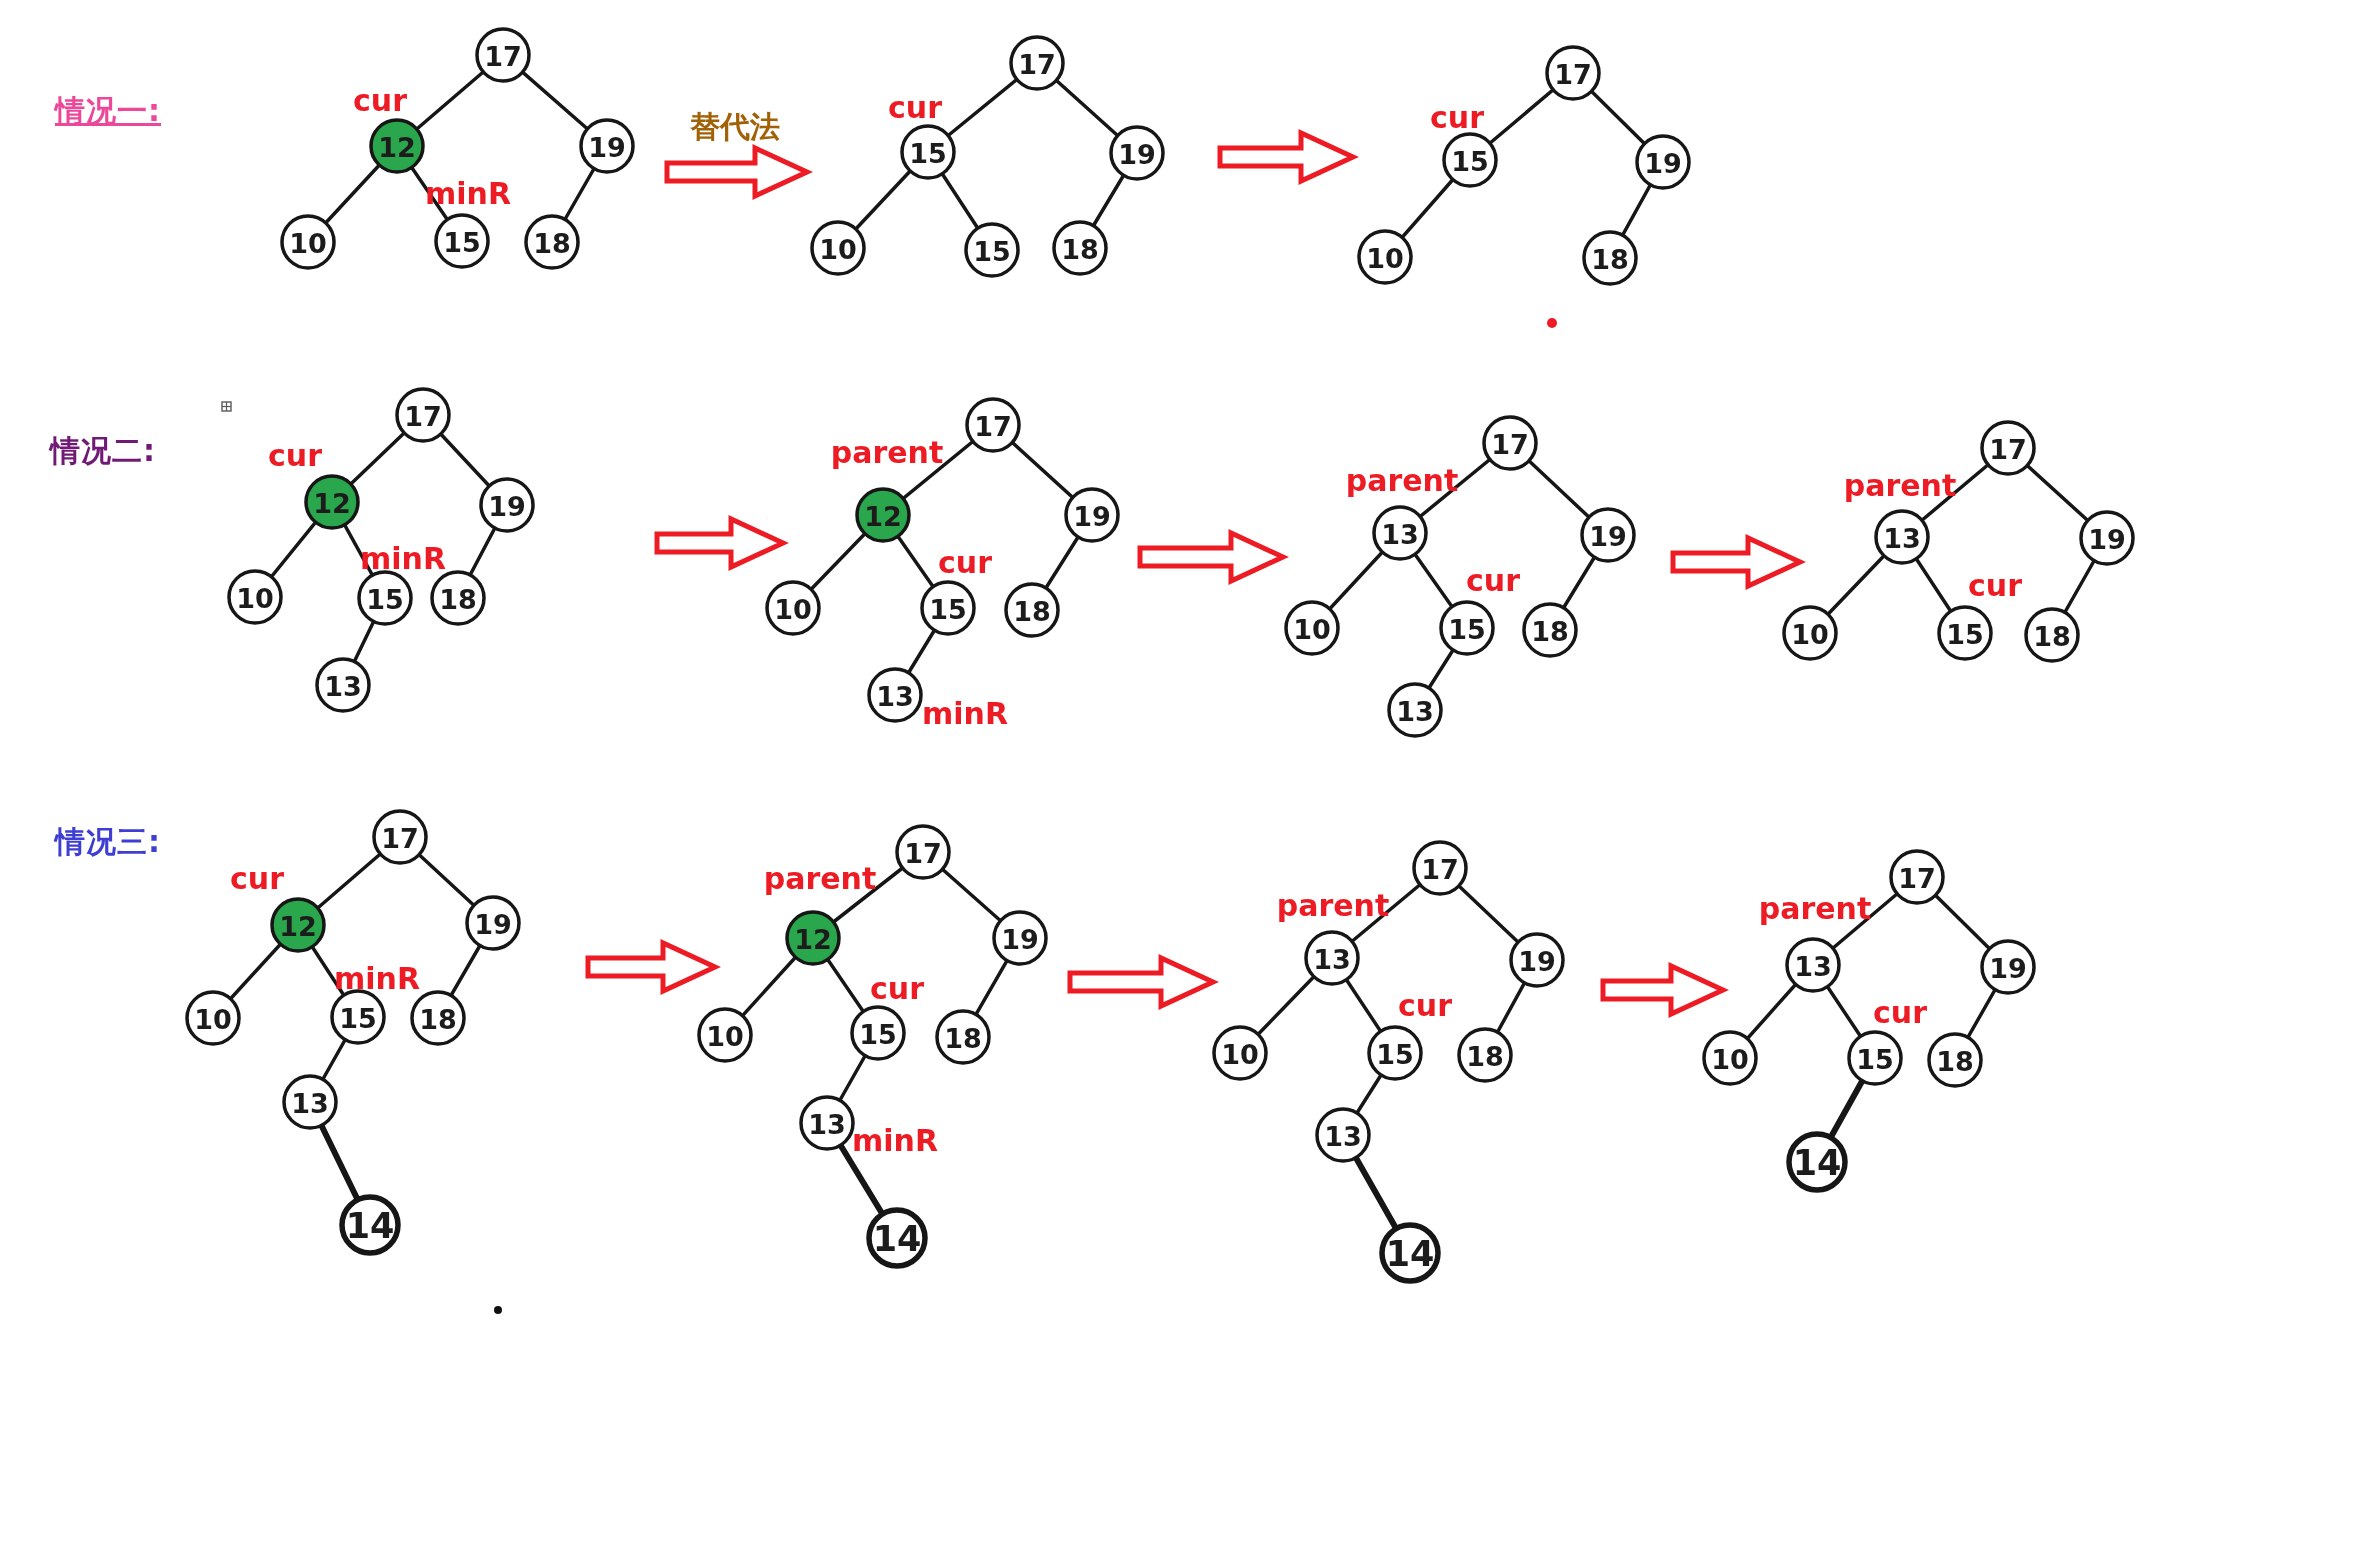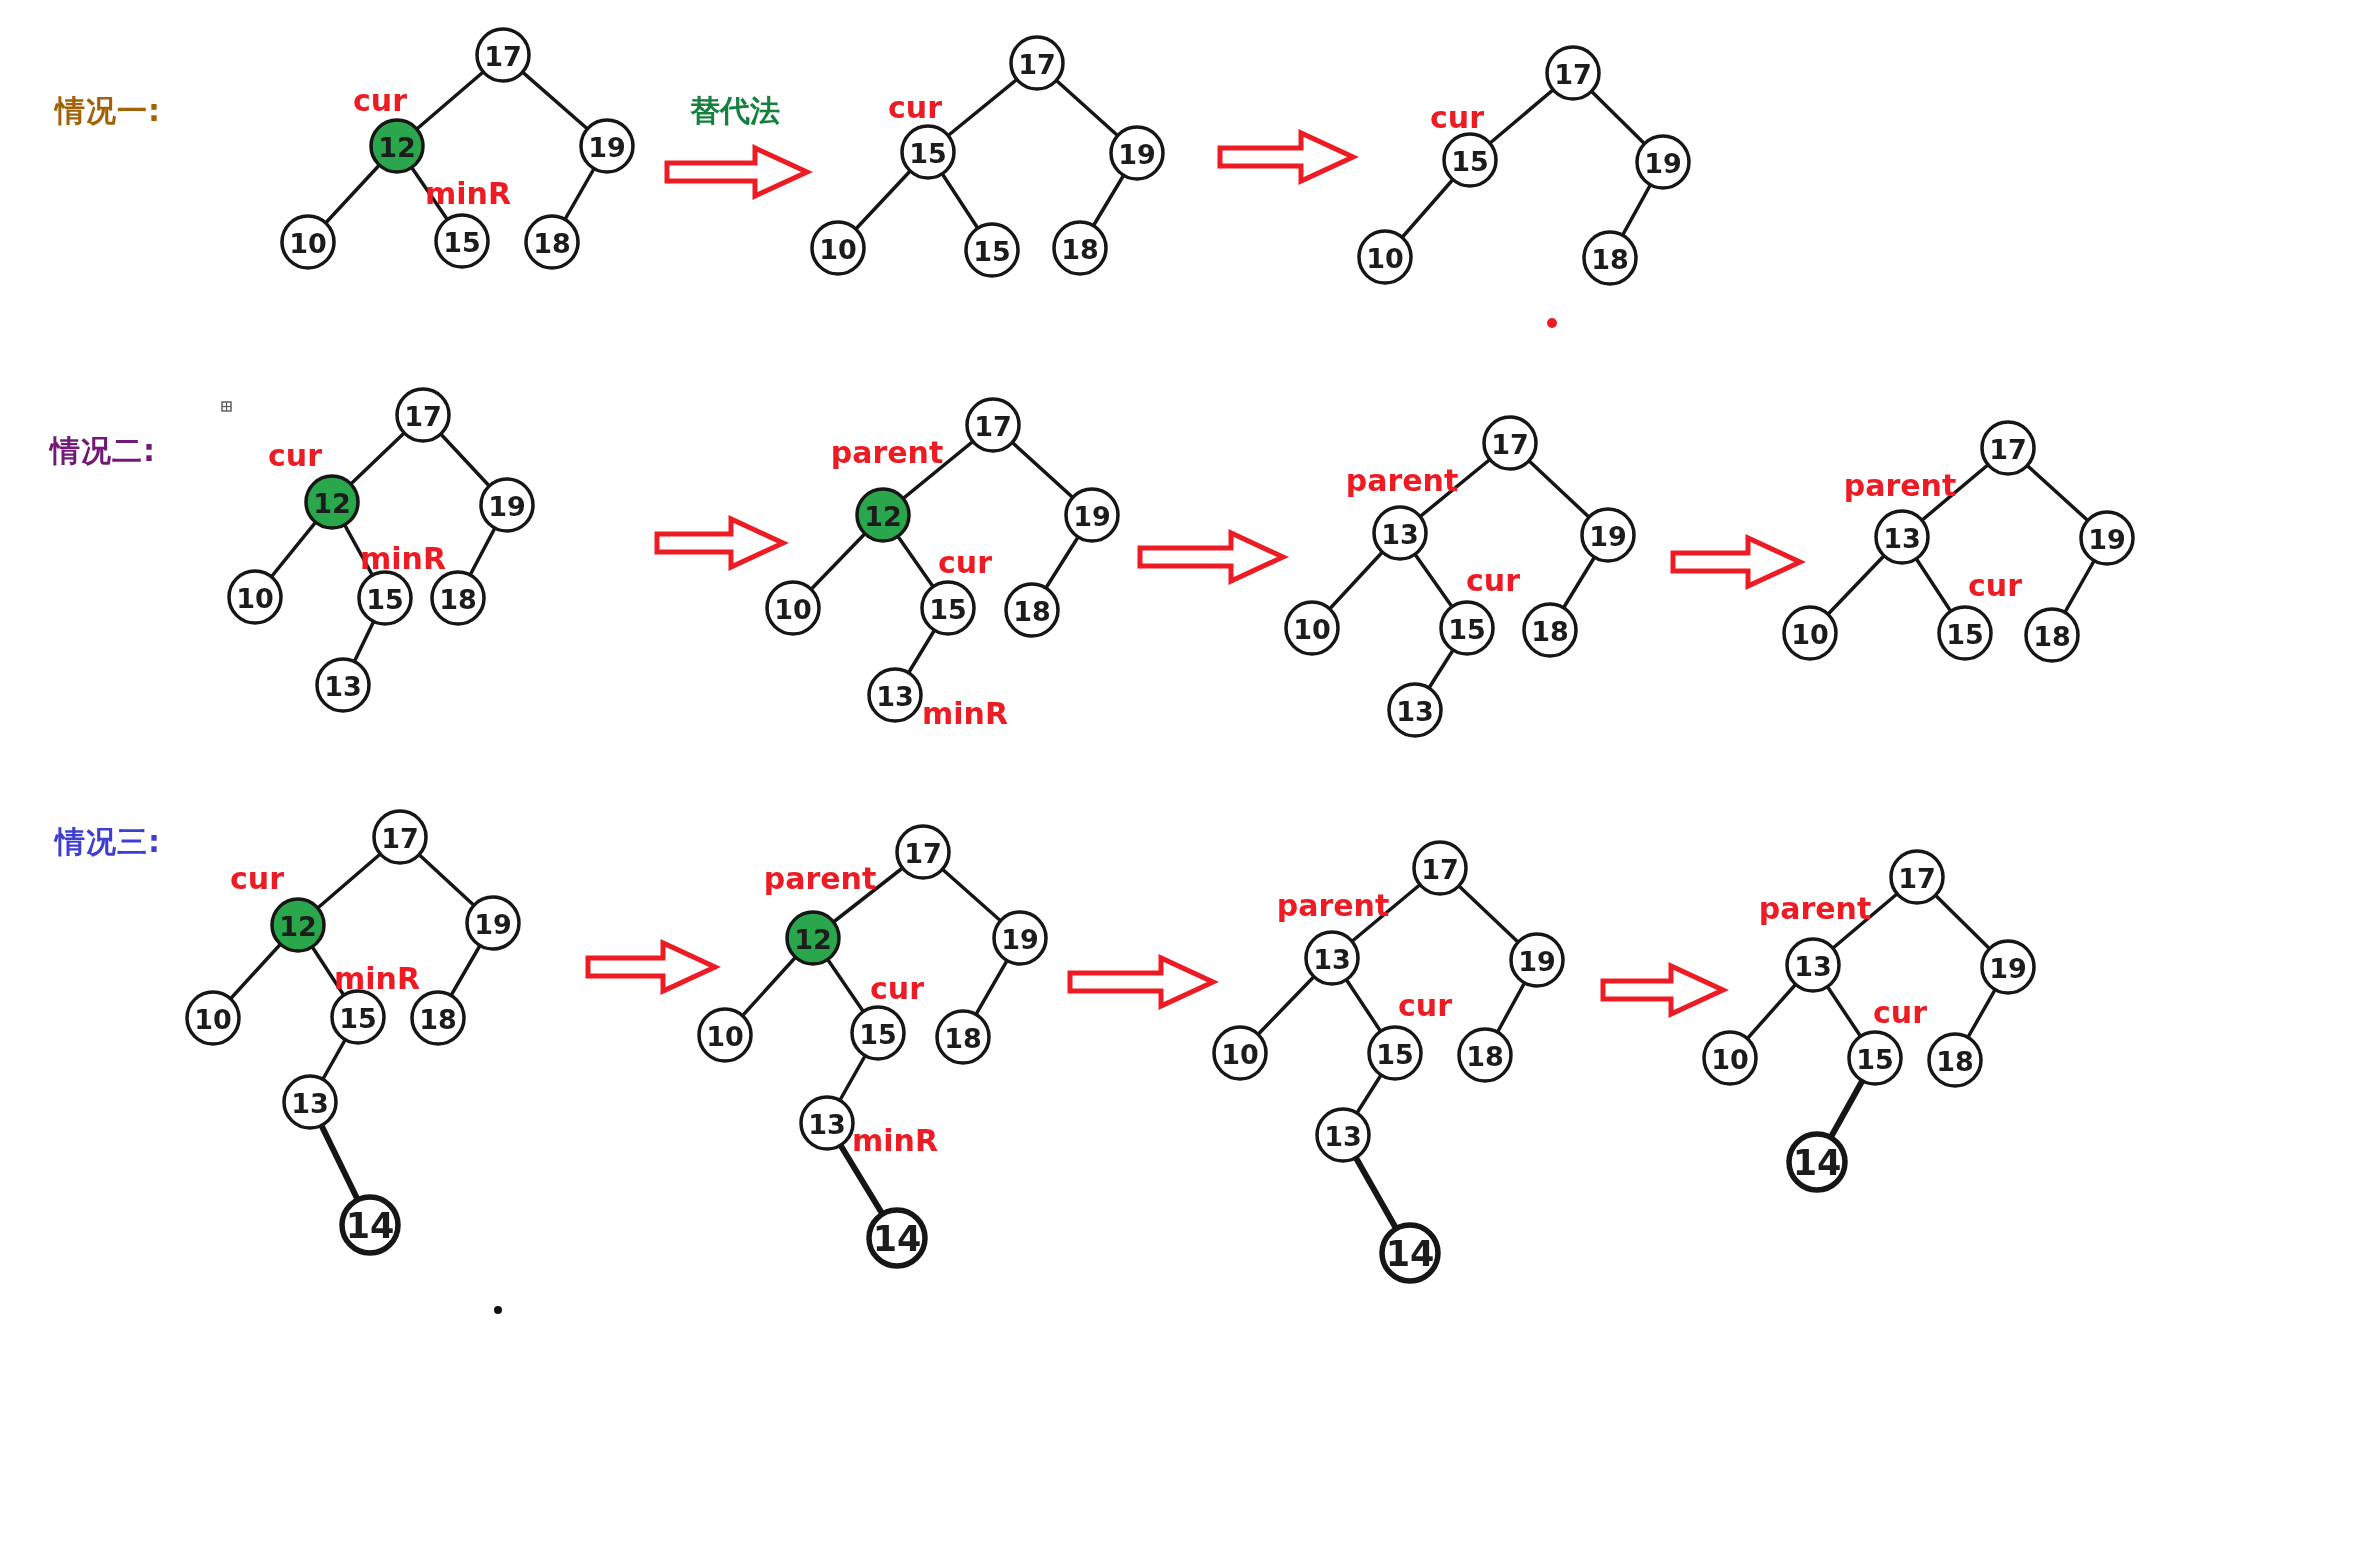--- a/index.html
+++ b/index.html
@@ -298,18 +298,18 @@
       <path d="M 588 958 L 663 958 L 663 943 L 715 967 L 663 991 L 663 976 L 588 976 Z" fill="#ffffff" stroke="#ed1c24" stroke-width="5" stroke-linejoin="miter"></path>
       <path d="M 1070 973 L 1161 973 L 1161 958 L 1213 982 L 1161 1006 L 1161 991 L 1070 991 Z" fill="#ffffff" stroke="#ed1c24" stroke-width="5" stroke-linejoin="miter"></path>
       <path d="M 1603 981 L 1671 981 L 1671 966 L 1723 990 L 1671 1014 L 1671 999 L 1603 999 Z" fill="#ffffff" stroke="#ed1c24" stroke-width="5" stroke-linejoin="miter"></path>
       <circle cx="1552" cy="323" r="5" fill="#ed1c24"></circle>
       <circle cx="498" cy="1310" r="4" fill="#101010"></circle>
       <rect x="222" y="402" width="9" height="9" fill="none" stroke="#5a5a5a" stroke-width="1.4"></rect>
       <line x1="222" y1="406.5" x2="231" y2="406.5" stroke="#5a5a5a" stroke-width="1.2"></line>
       <line x1="226.5" y1="402" x2="226.5" y2="411" stroke="#5a5a5a" stroke-width="1.2"></line>
     </svg>
 
-  <div class="row-label" style="left: 55px; top: 96px; color: #a16207;">情况一:</div>
+  <div class="row-label" style="left: 55px; top: 96px; color: #ec4899; text-decoration: underline;">情况一:</div>
   <div class="row-label" style="left: 50px; top: 436px; color: #701a75;">情况二:</div>
   <div class="row-label" style="left: 55px; top: 827px; color: rgb(62, 62, 210);">情况三:</div>
 
-  <div class="method-label" style="left: 690px; top: 96px; color: #15803d;">替代法</div>
+  <div class="method-label" style="left: 690px; top: 112px; color: #a16207;">替代法</div>
 </div>
 
 </body></html>

